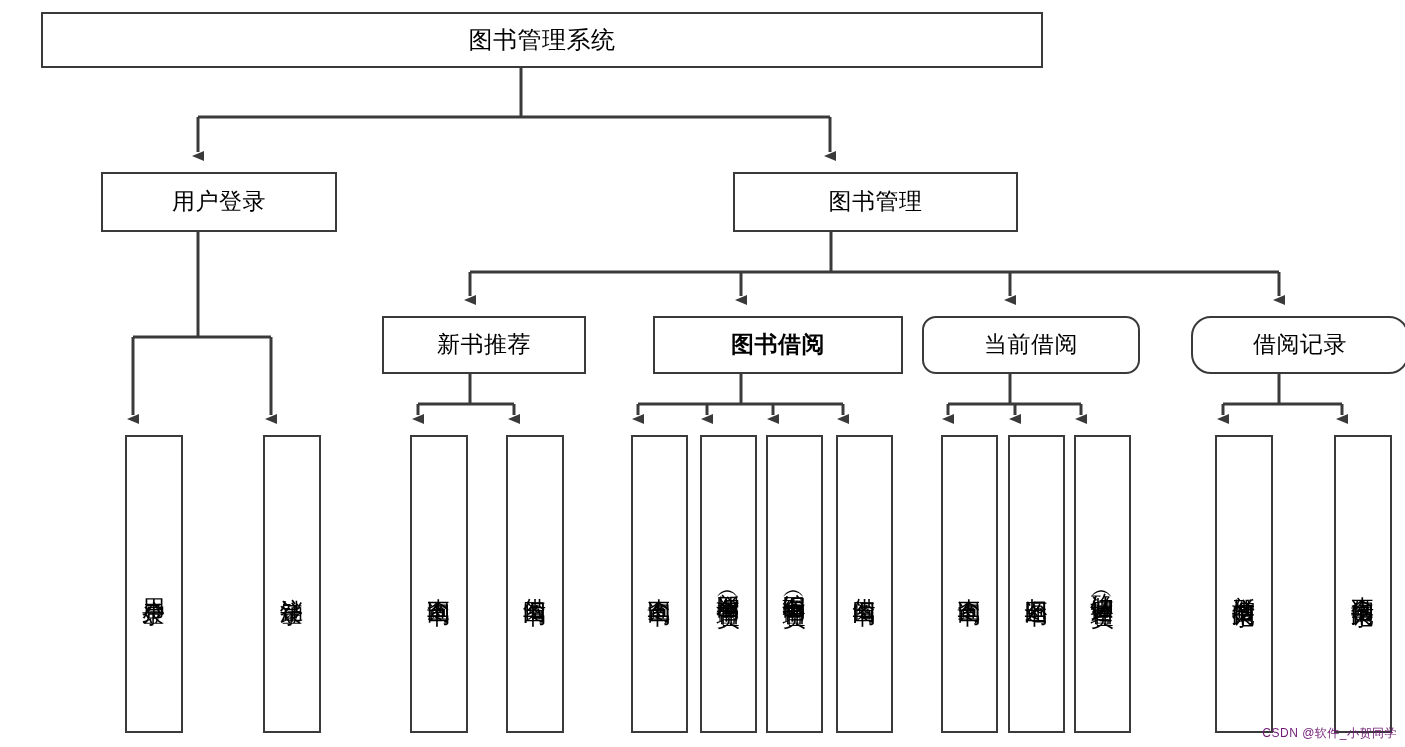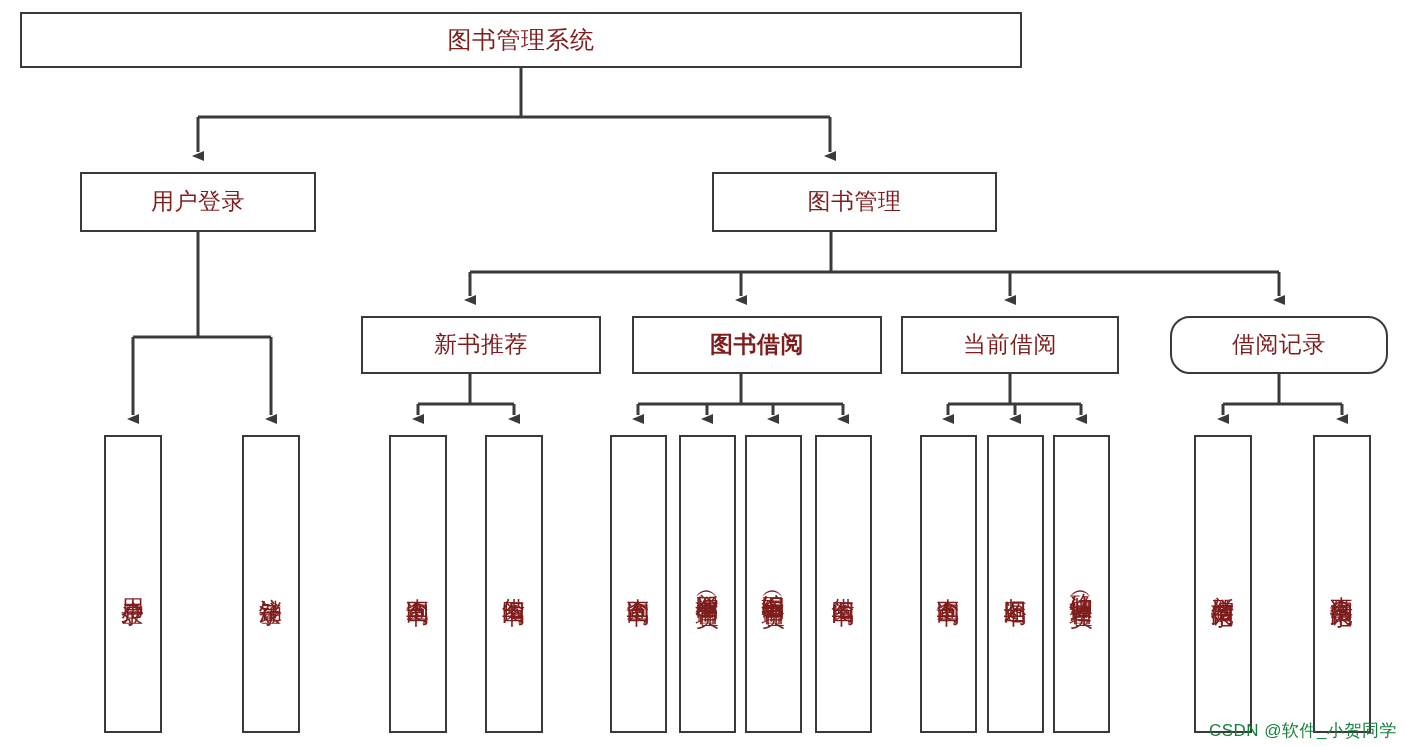--- a/index.html
+++ b/index.html
@@ -25,21 +25,22 @@
     height: 747px;
   }
   .node {
     position: absolute;
     box-sizing: border-box;
     background: #ffffff;
     border: 2px solid #3a3a3a;
     display: flex;
     align-items: center;
     justify-content: center;
-    color: #7f1d1d;
+    color: #000000;
+    margin-left: 21px;
   }
   .node-h {
     font-size: 23px;
     letter-spacing: 0.5px;
     line-height: 1.1;
     white-space: nowrap;
   }
   .node-v {
     writing-mode: vertical-rl;
     text-orientation: upright;
@@ -49,22 +50,22 @@
     white-space: nowrap;
     padding: 4px 0;
   }
   .root-title {
     font-size: 24px;
   }
   #watermark {
     position: absolute;
     right: 8px;
     bottom: 5px;
-    font-size: 17px;
-    color: #15803d;
+    font-size: 12px;
+    color: #701a75;
     letter-spacing: 0.5px;
     white-space: nowrap;
     pointer-events: none;
   }
 </style>
 </head>
 <body>
 
 <div id="canvas">
 
@@ -122,27 +123,27 @@
     <span>图书管理系统</span>
   </div>
 
   <div class="node node-h" style="left:80px; top:172px; width:236px; height:60px;">
     <span>用户登录</span>
   </div>
   <div class="node node-h" style="left:712px; top:172px; width:285px; height:60px;">
     <span>图书管理</span>
   </div>
 
-  <div class="node node-h" style="left:361px; top:316px; width:240px; height:58px;">
+  <div class="node node-h" style="left:361px; top:316px; width:204px; height:58px;">
     <span>新书推荐</span>
   </div>
   <div class="node node-h" style="left:632px; top:316px; width:250px; height:58px;font-weight:bold;">
     <span>图书借阅</span>
   </div>
-  <div class="node node-h" style="left:901px; top:316px; width:218px; height:58px;">
+  <div class="node node-h" style="left:901px; top:316px; width:218px; height:58px;border-radius:14px;">
     <span>当前借阅</span>
   </div>
   <div class="node node-h" style="left:1170px; top:316px; width:218px; height:58px;border-radius:20px;">
     <span>借阅记录</span>
   </div>
 
   <div class="node" style="left:104px; top:435px; width:58px; height:298px;">
     <span class="node-v">用户登录</span>
   </div>
   <div class="node" style="left:242px; top:435px; width:58px; height:298px;">

